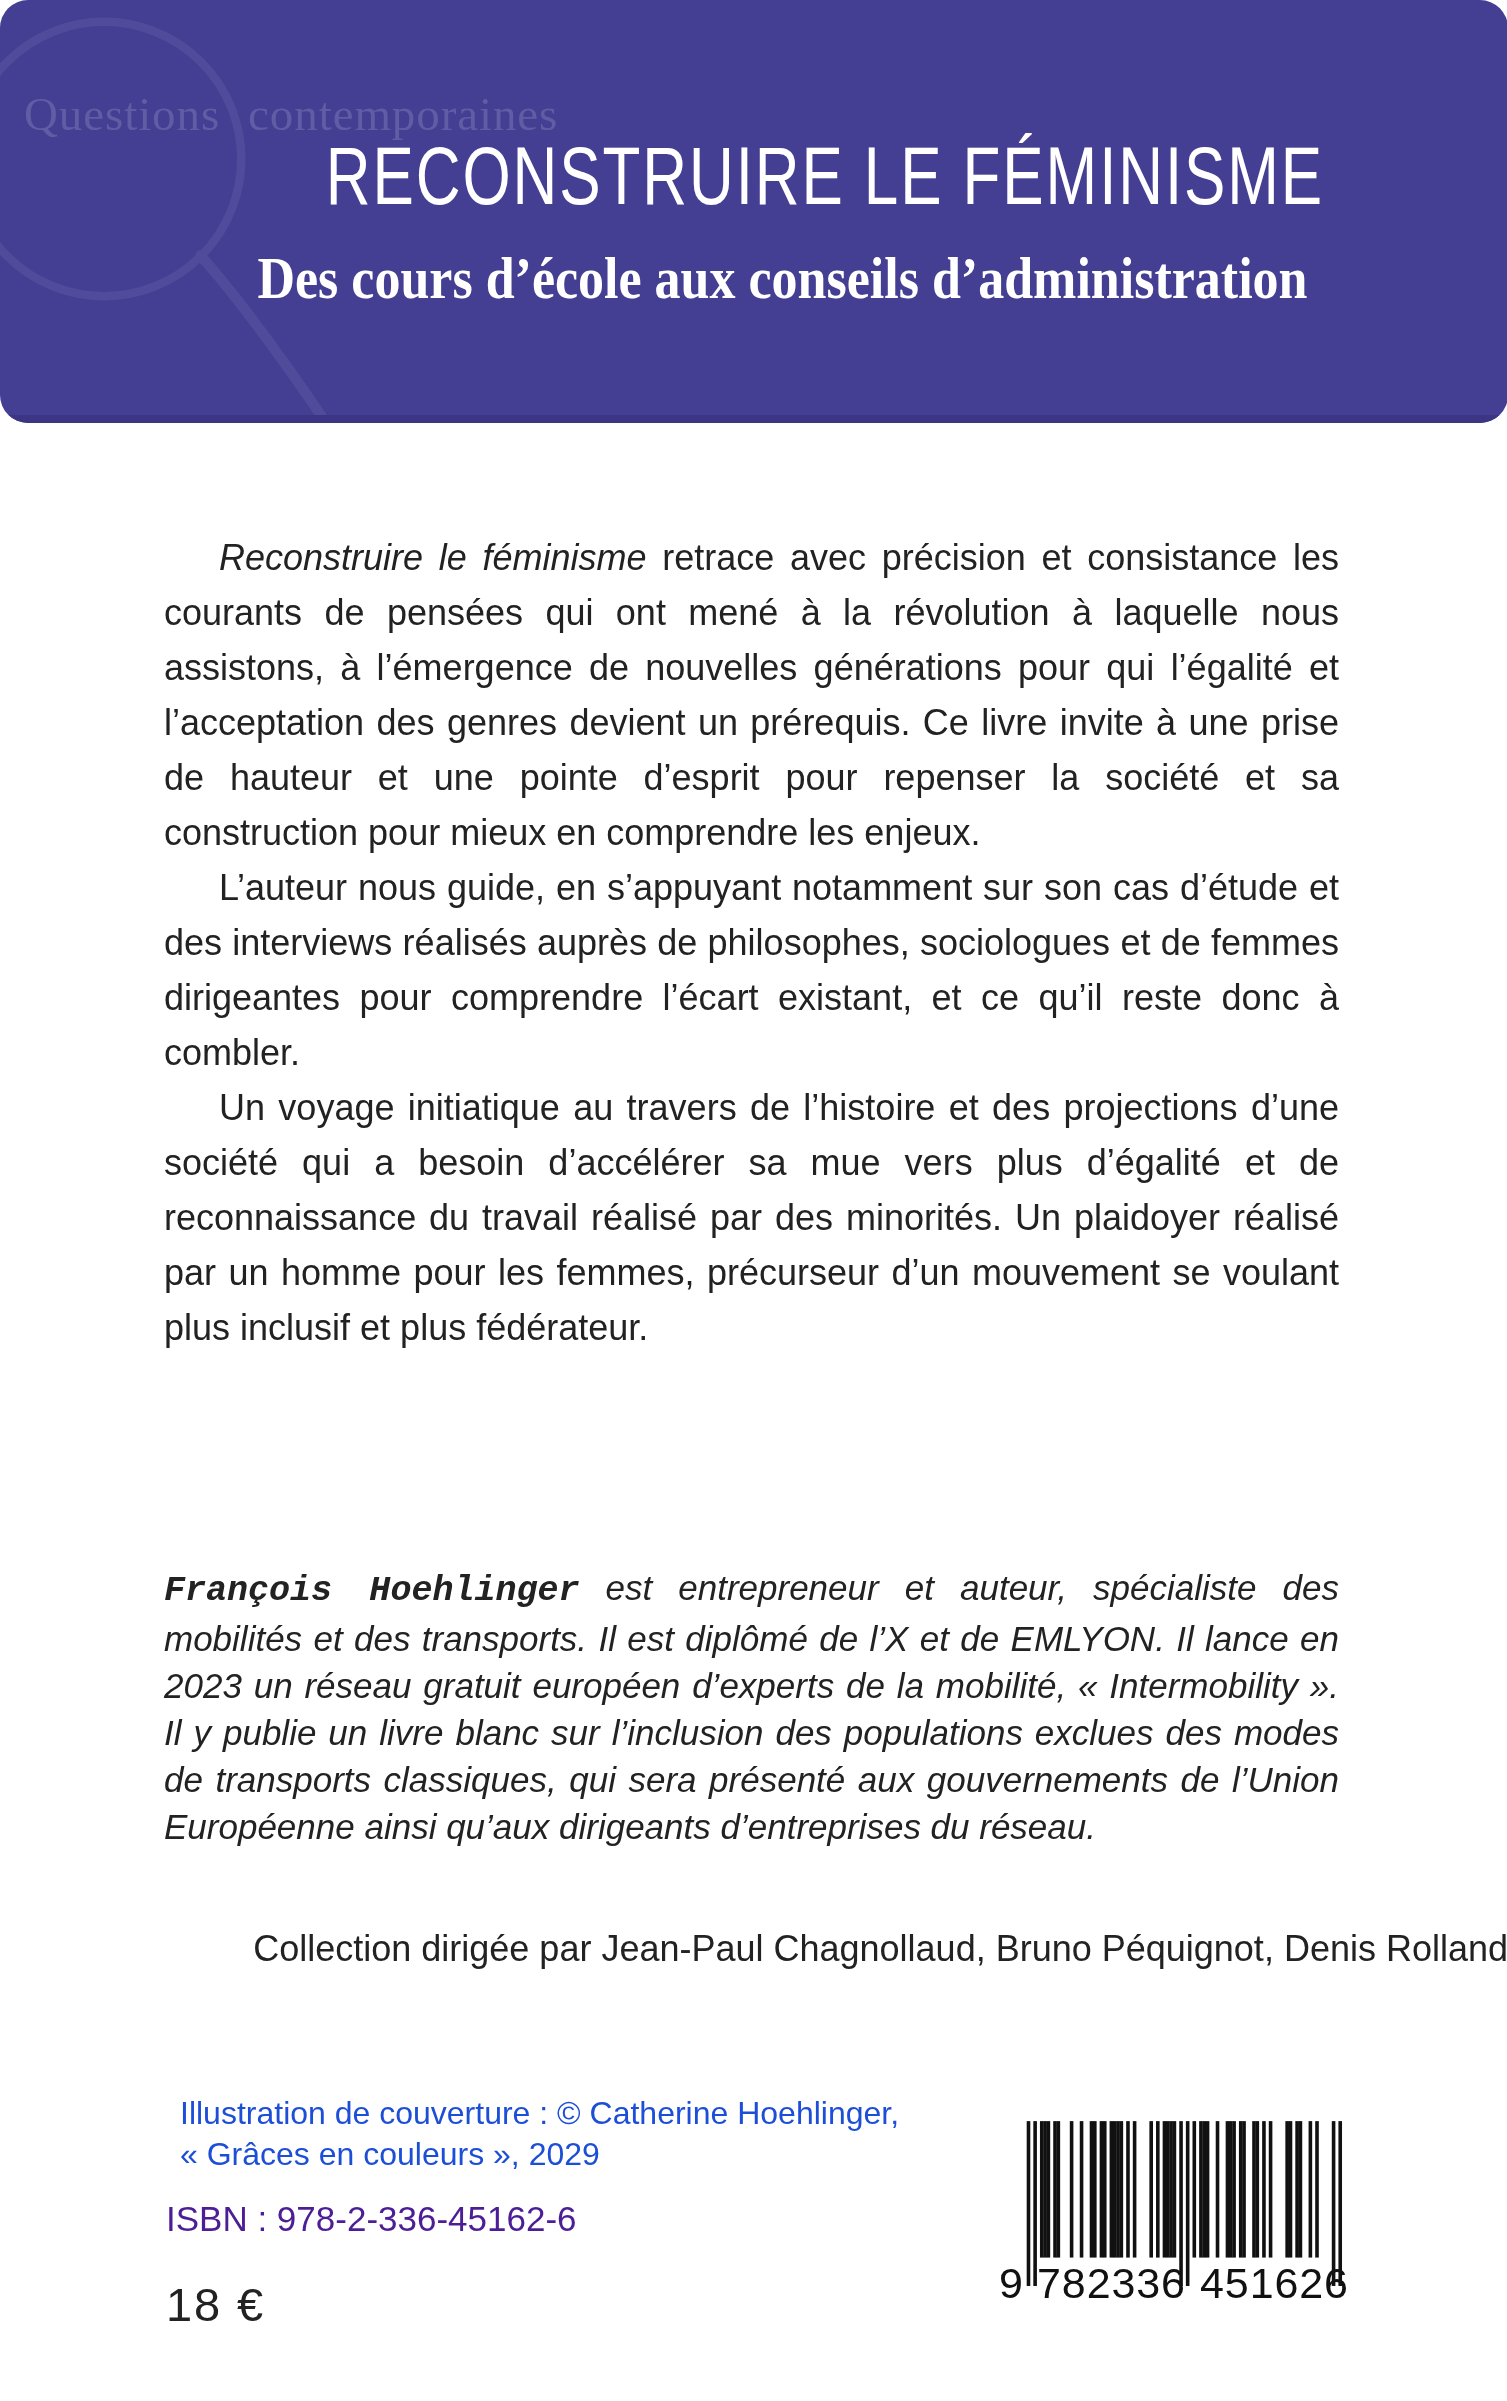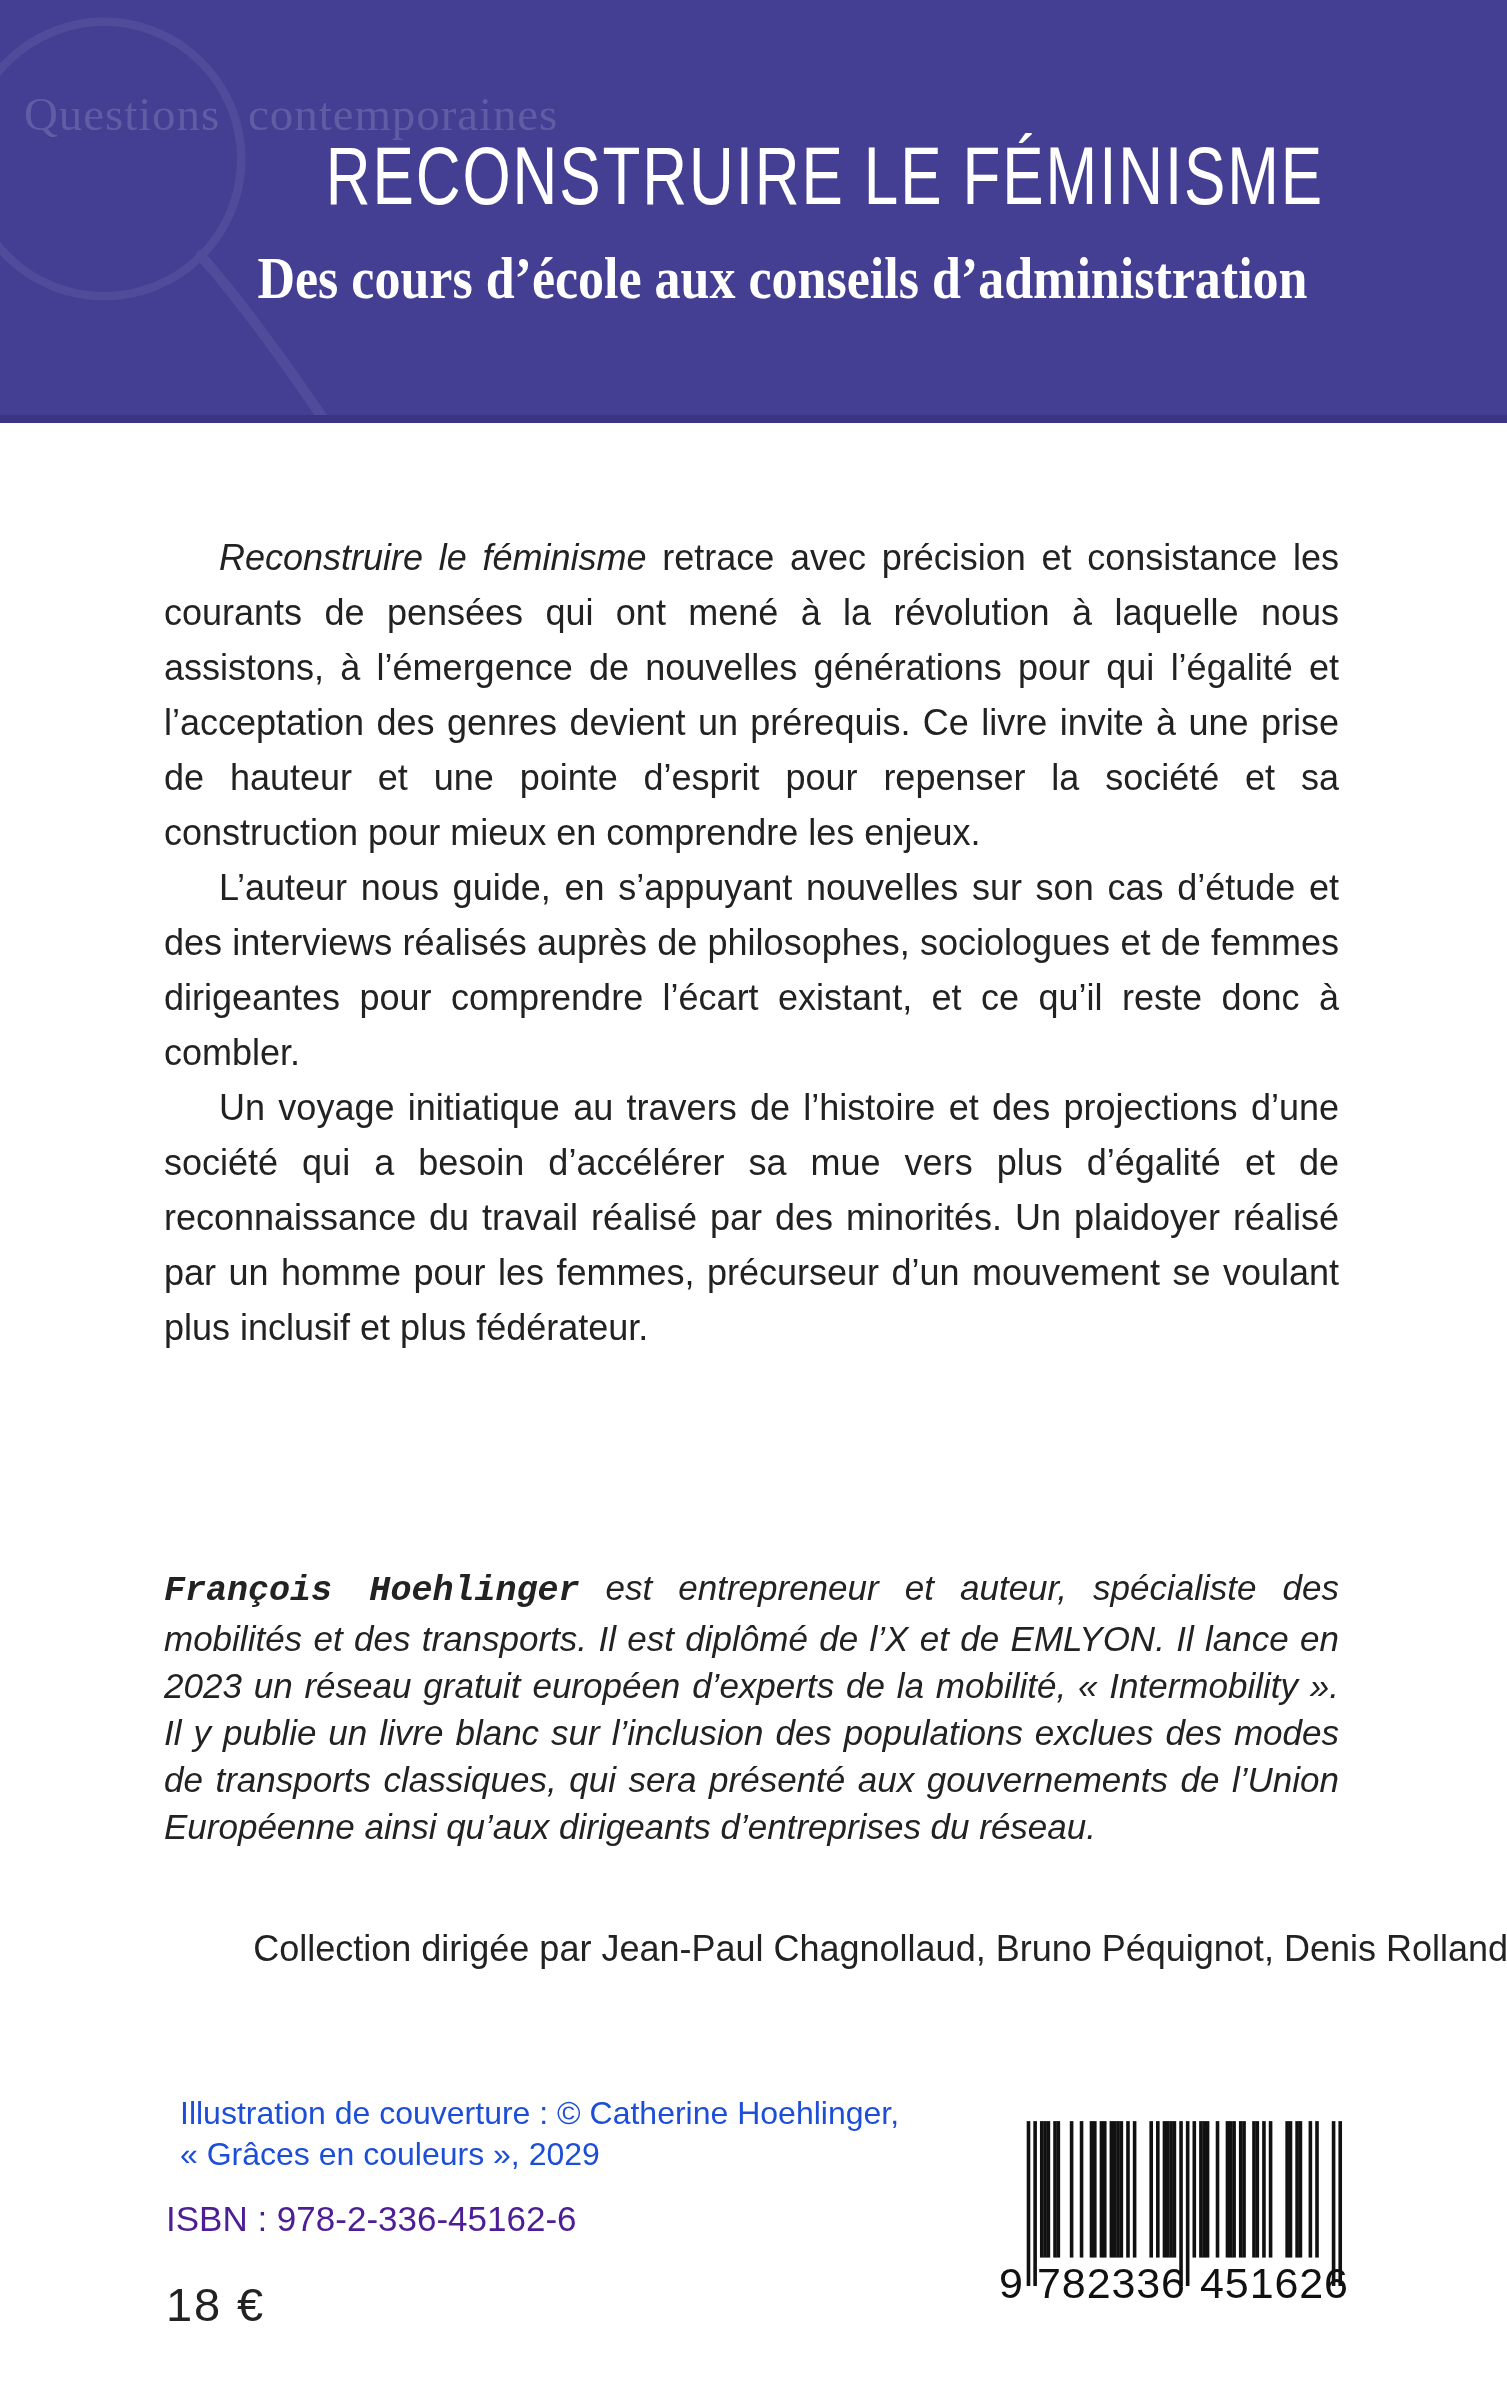--- a/index.html
+++ b/index.html
@@ -7,21 +7,21 @@
     position:relative;
     width:1508px;height:2402px;
     background:#ffffff;
     overflow:hidden;
     font-family:"Liberation Sans", sans-serif;
     color:#1e1e1e;
   }
   
   .header{
     position:absolute;left:0;top:0;width:1508px;height:423px;
-    background:#443F92;overflow:hidden;
+    background:#443F92;overflow:hidden;border-radius:28px;
   }
   .header-edge{
     position:absolute;left:0;bottom:0;width:100%;height:8.5px;
     background:#3B3584;
   }
   .qmark{position:absolute;left:0;top:0;}
   .watermark{
     position:absolute;left:24px;top:91px;
     font-family:"Liberation Serif", serif;
     font-size:47px;line-height:1;letter-spacing:0.9px;
@@ -100,21 +100,21 @@
       <path d="M 212 270 Q 265 330 340 440" fill="none" stroke="#514B9B" stroke-width="11" stroke-linecap="round"></path>
     </svg>
     <div class="watermark"><span class="w1">Questions</span><span class="w2">contemporaines</span></div>
     <div class="cover-title">RECONSTRUIRE LE FÉMINISME</div>
     <div class="cover-subtitle">Des cours d’école aux conseils d’administration</div>
     <div class="header-edge"></div>
   </div>
 
   <div class="synopsis">
     <p><i>Reconstruire le féminisme</i><span> retrace avec précision et consistance les courants de pensées qui ont mené à la révolution à laquelle nous assistons, à l’émergence de nouvelles générations pour qui l’égalité et l’acceptation des genres devient un prérequis. Ce livre invite à une prise de hauteur et une pointe d’esprit pour repenser la société et sa construction pour mieux en comprendre les enjeux.</span></p>
-    <p>L’auteur nous guide, en s’appuyant nouvelles sur son cas d’étude et des interviews réalisés auprès de philosophes, sociologues et de femmes dirigeantes pour comprendre l’écart existant, et ce qu’il reste donc à combler.</p>
+    <p>L’auteur nous guide, en s’appuyant notamment sur son cas d’étude et des interviews réalisés auprès de philosophes, sociologues et de femmes dirigeantes pour comprendre l’écart existant, et ce qu’il reste donc à combler.</p>
     <p>Un voyage initiatique au travers de l’histoire et des projections d’une société qui a besoin d’accélérer sa mue vers plus d’égalité et de reconnaissance du travail réalisé par des minorités. Un plaidoyer réalisé par un homme pour les femmes, précurseur d’un mouvement se voulant plus inclusif et plus fédérateur.</p>
   </div>
 
   <div class="bio"><b>François Hoehlinger</b><span> est entrepreneur et auteur, spécialiste des mobilités et des transports. Il est diplômé de l’X et de EMLYON. Il lance en 2023 un réseau gratuit européen d’experts de la mobilité, « Intermobility ». Il y publie un livre blanc sur l’inclusion des populations exclues des modes de transports classiques, qui sera présenté aux gouvernements de l’Union Européenne ainsi qu’aux dirigeants d’entreprises du réseau.</span></div>
 
   <div class="collection">Collection dirigée par Jean-Paul Chagnollaud, Bruno Péquignot, Denis Rolland</div>
 
   <div class="credits">
     <div>Illustration de couverture : © Catherine Hoehlinger,</div>
     <div>« Grâces en couleurs »,  2029</div>

